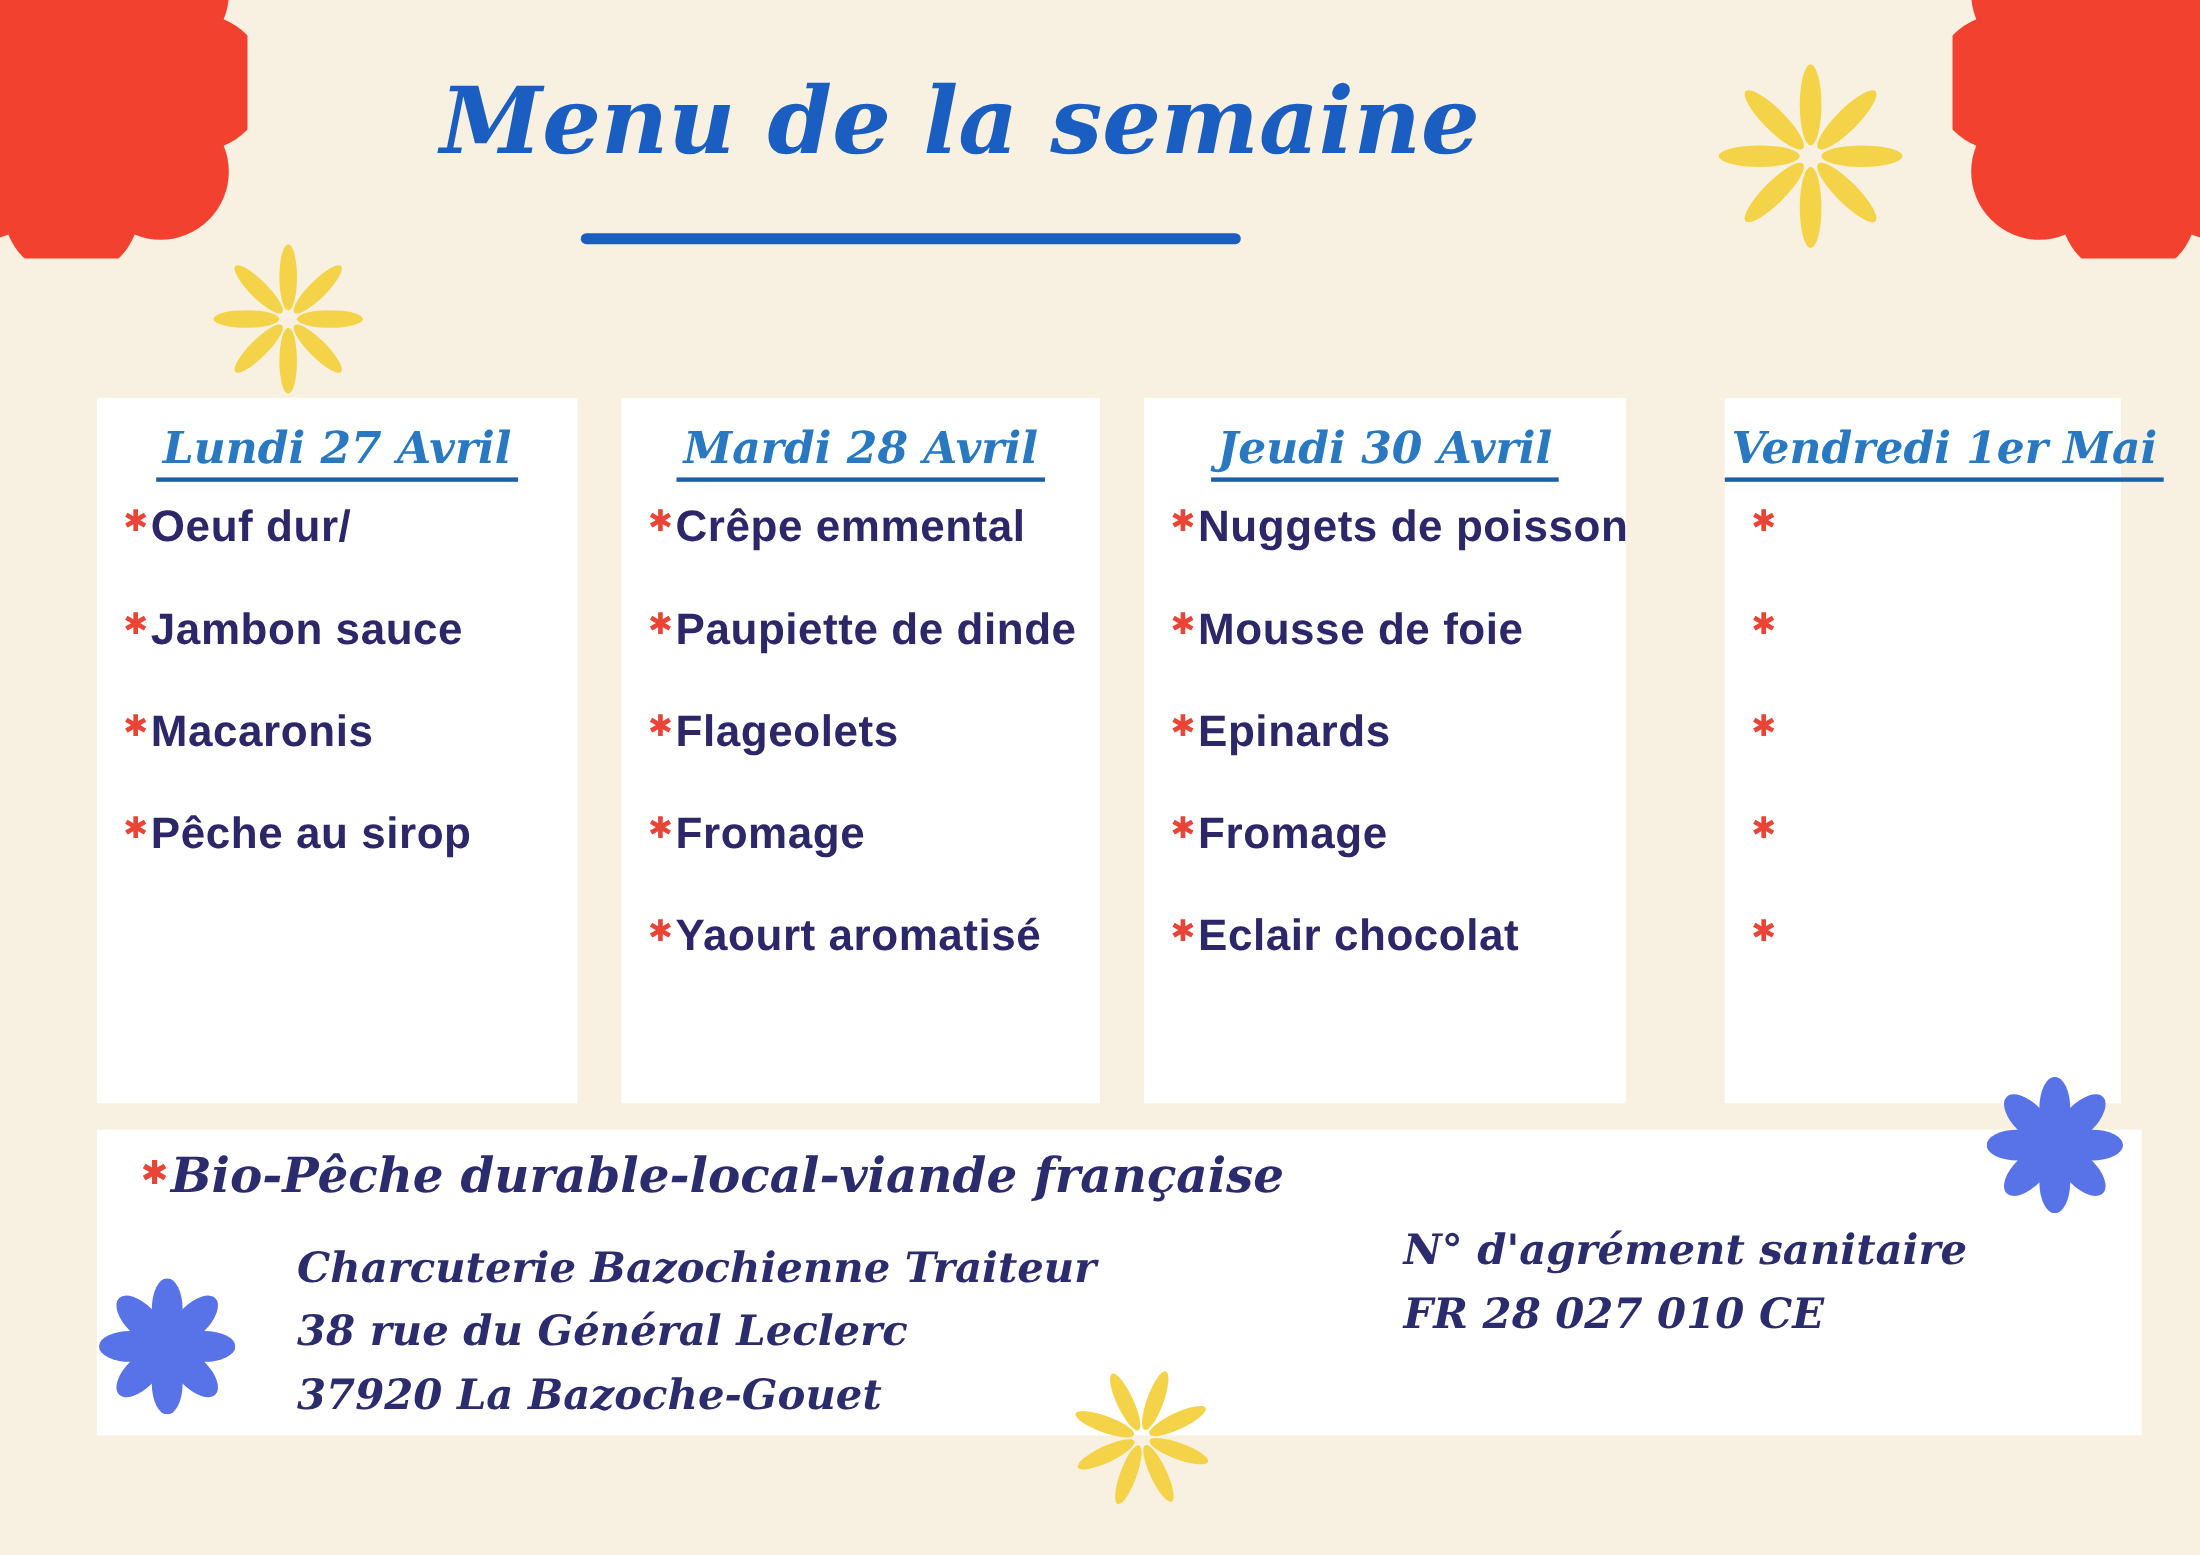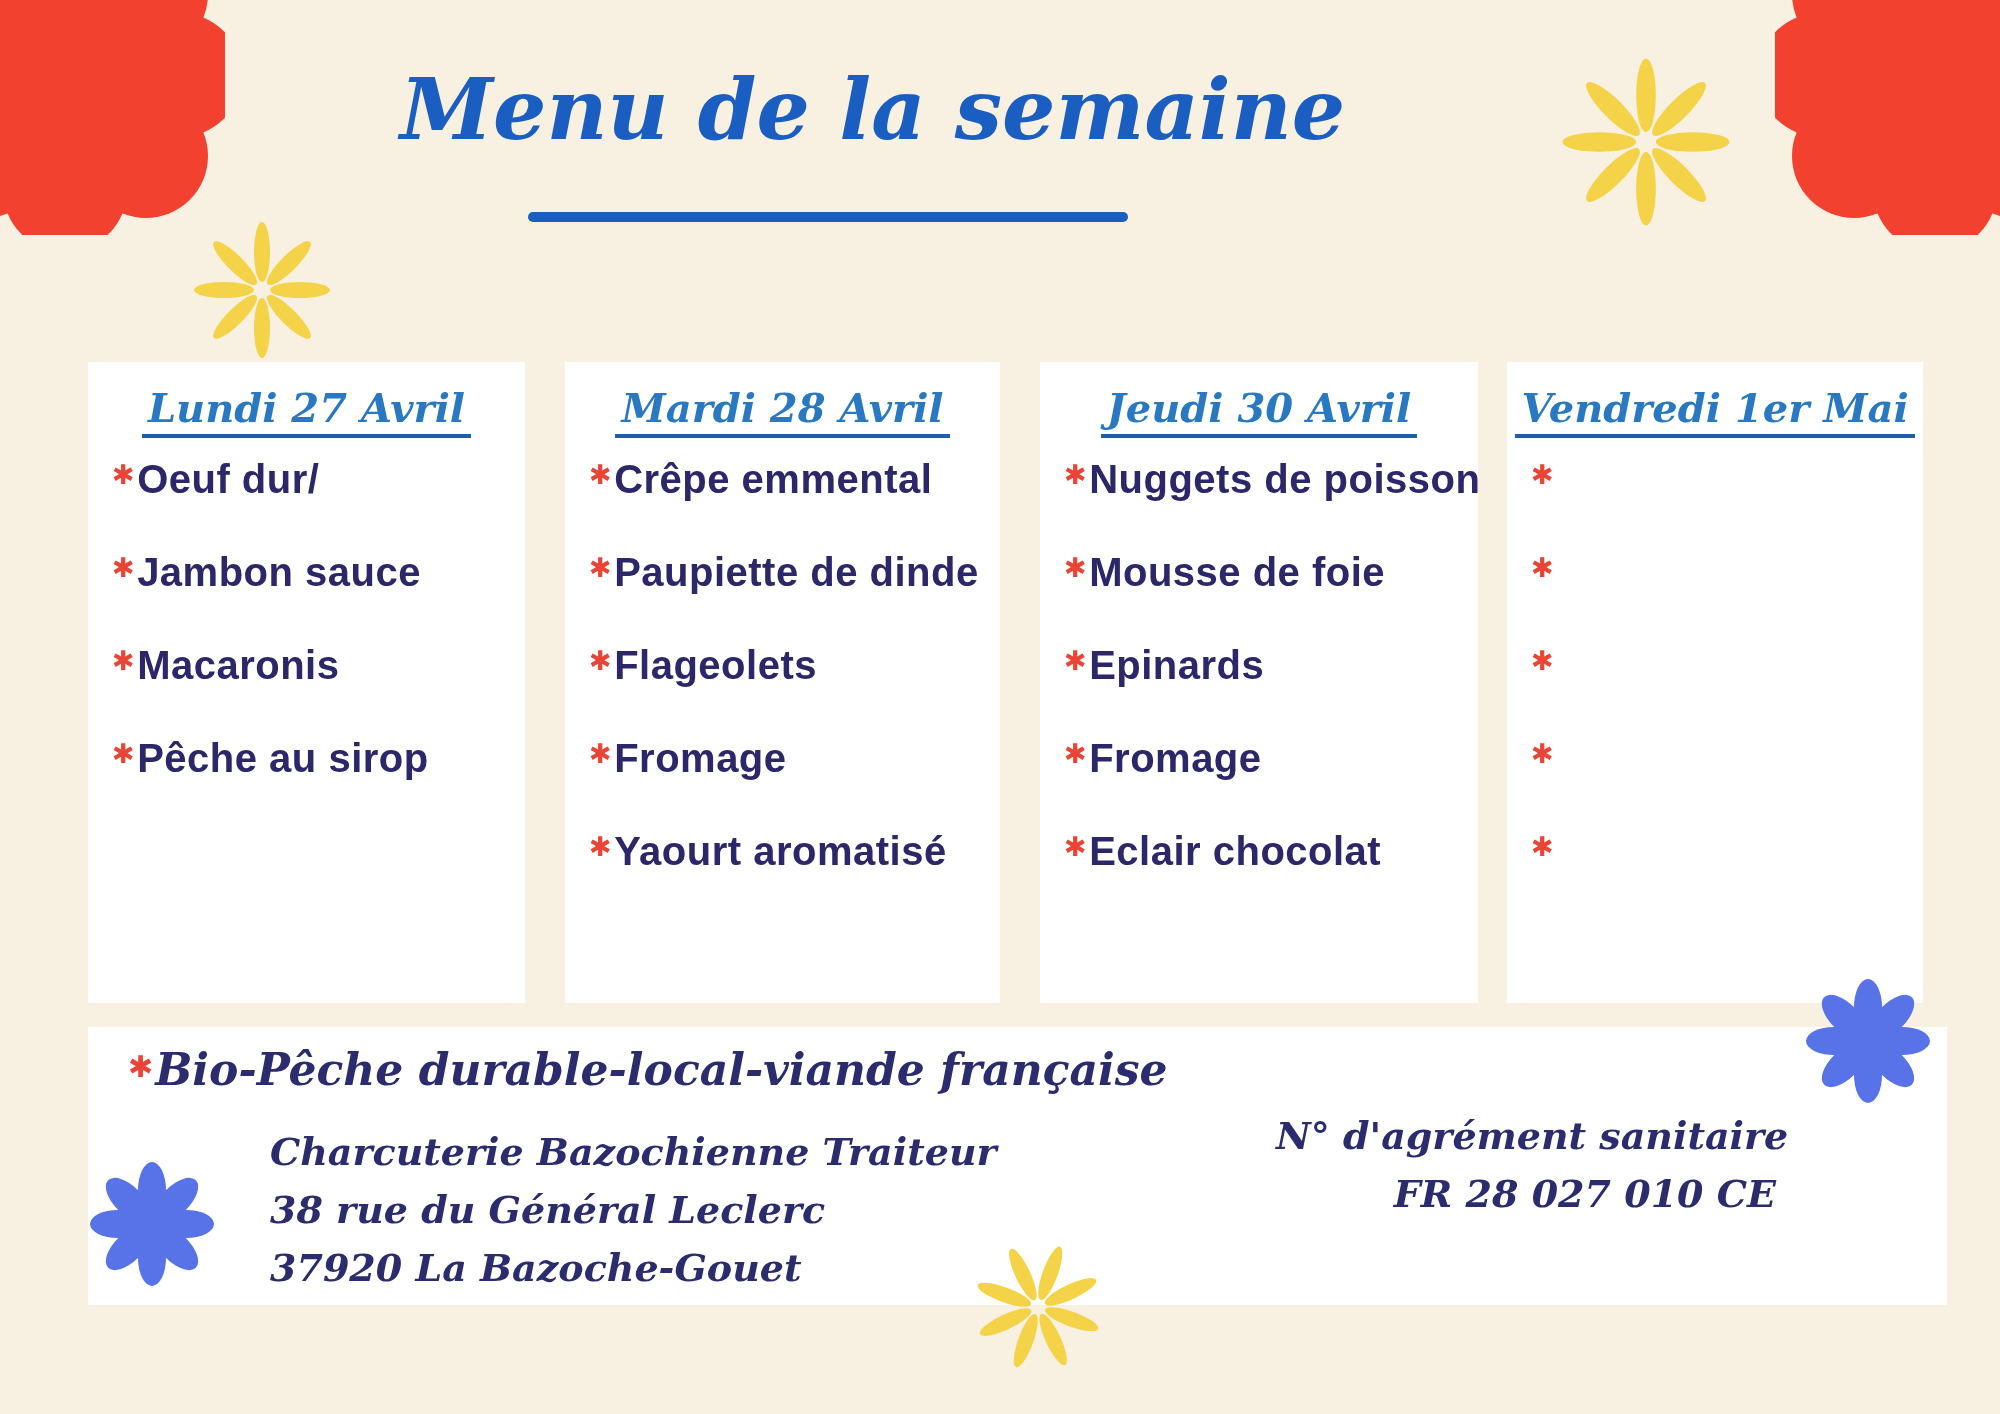--- a/index.html
+++ b/index.html
@@ -45,21 +45,21 @@
   
   .card{
     position:absolute;top:362px;height:641px;
     background:var(--card-bg);
     box-sizing:border-box;
     z-index:1;
   }
   .card-0{left:88px;width:437px;}
   .card-1{left:565px;width:435px;}
   .card-2{left:1040px;width:438px;}
-  .card-3{left:1507px;width:416px;}
+  .card-3{left:1568px;width:360px;}
   .card-title-wrap{margin-top:22px;text-align:center;}
   .card-title{
     display:inline-block;
     font-family:"DejaVu Serif","Liberation Serif",serif;
     font-style:italic;font-weight:bold;
     font-size:40px;line-height:48px;
     color:var(--day-blue);
     border-bottom:4px solid var(--day-underline);
     padding:0 6px 2px 6px;
     white-space:nowrap;
@@ -95,21 +95,21 @@
     position:absolute;left:40px;top:14px;
     font-size:44px;line-height:52px;
   }
   .legend-line .ast{font-size:30px;vertical-align:8px;}
   .address{
     position:absolute;left:182px;top:96px;
     font-size:38px;line-height:58px;
   }
   .sanitary{
     position:absolute;left:1188px;top:80px;width:500px;
-    text-align:right;
+    text-align:left;
     font-size:38px;line-height:58px;
   }
 </style>
 </head>
 <body>
 
 <div class="page">
 
   <svg width="0" height="0" style="position:absolute" aria-hidden="true">
     <defs>

